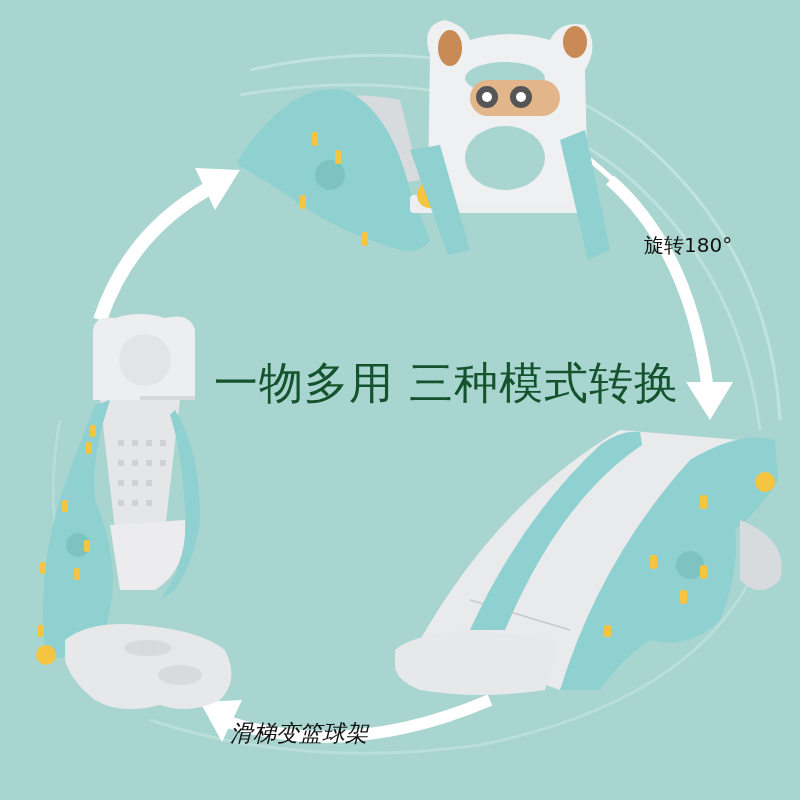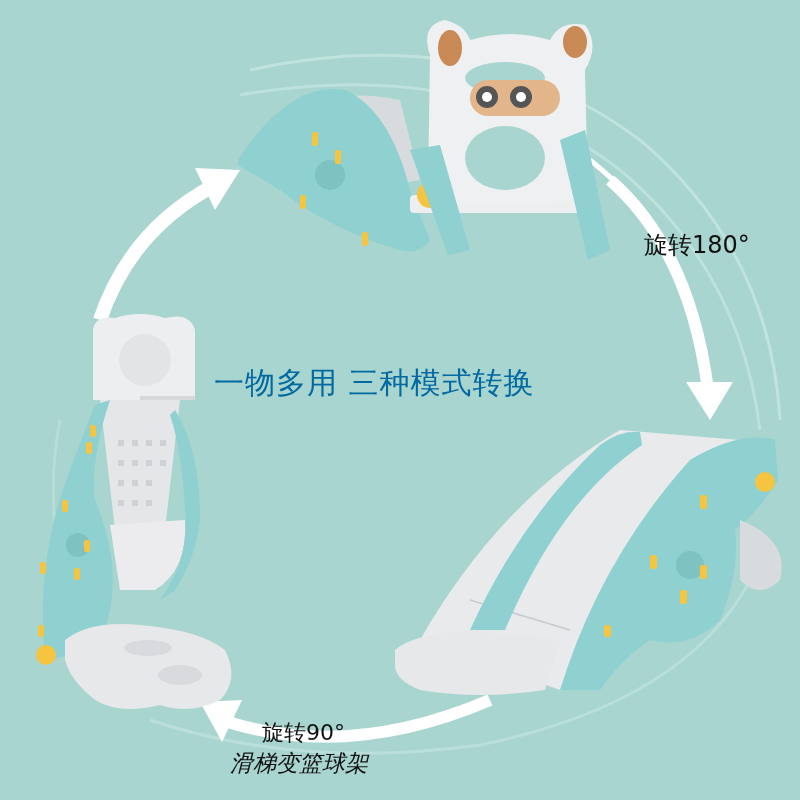--- a/index.html
+++ b/index.html
@@ -6,31 +6,31 @@
   body {
     width: 800px; height: 800px; overflow: hidden;
     background: #a8d5cf;
     font-family: "DejaVu Sans", "Liberation Sans", sans-serif;
     position: relative;
   }
   .canvas { position: absolute; left: 0; top: 0; width: 800px; height: 800px; }
   svg.layer { position: absolute; left: 0; top: 0; }
   .headline {
     position: absolute; left: 214px; top: 358px;
-    font-size: 30px; color: #0369a1; letter-spacing: 1px; white-space: nowrap;
+    font-size: 44px; color: #14532d; letter-spacing: 1px; white-space: nowrap;
     line-height: 50px;
   }
   .caption {
     position: absolute; color: #111; font-size: 22px; line-height: 30px; white-space: nowrap;
   }
   .cap-180 { left: 644px; top: 230px; }
   .cap-90 { left: 262px; top: 718px; }
   .caption .line { display: block; }
   .cap-90 .line2 { margin-left: -32px; font-size: 23px; font-style: italic; }
-  .cap-180 .line1 { font-size: 24px; }
+  .cap-180 .line1 { font-size: 20px; }
 </style>
 </head>
 <body>
 
 <div class="canvas">
 
   <svg class="layer" width="800" height="800" viewBox="0 0 800 800">
 
     <path d="M250 70 Q480 20 640 140 Q770 250 780 420" fill="none" stroke="#c6e6e1" stroke-width="3" opacity="0.8"></path>
     <path d="M240 95 Q470 55 620 170 Q740 270 760 430" fill="none" stroke="#c6e6e1" stroke-width="3" opacity="0.7"></path>
@@ -151,16 +151,15 @@
     <ellipse cx="180" cy="675" rx="22" ry="10" fill="#d8dadd"></ellipse>
   </svg>
 
   <div class="headline">一物多用 三种模式转换</div>
 
   <div class="caption cap-180">
     <span class="line line1">旋转180°</span>
   </div>
 
   <div class="caption cap-90">
-    <span class="line line1">旋转90°</span>
     <span class="line line2">滑梯变篮球架</span>
   </div>
 </div>
 
 </body></html>

